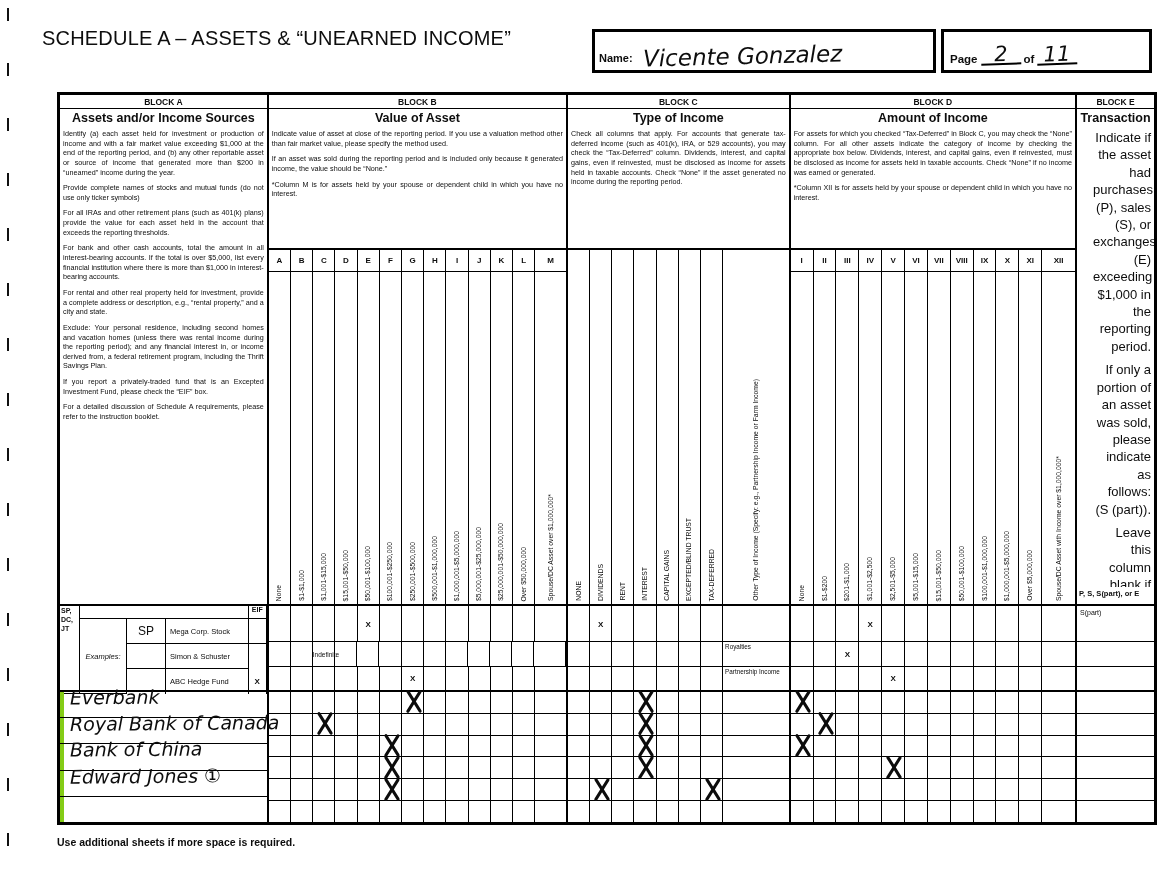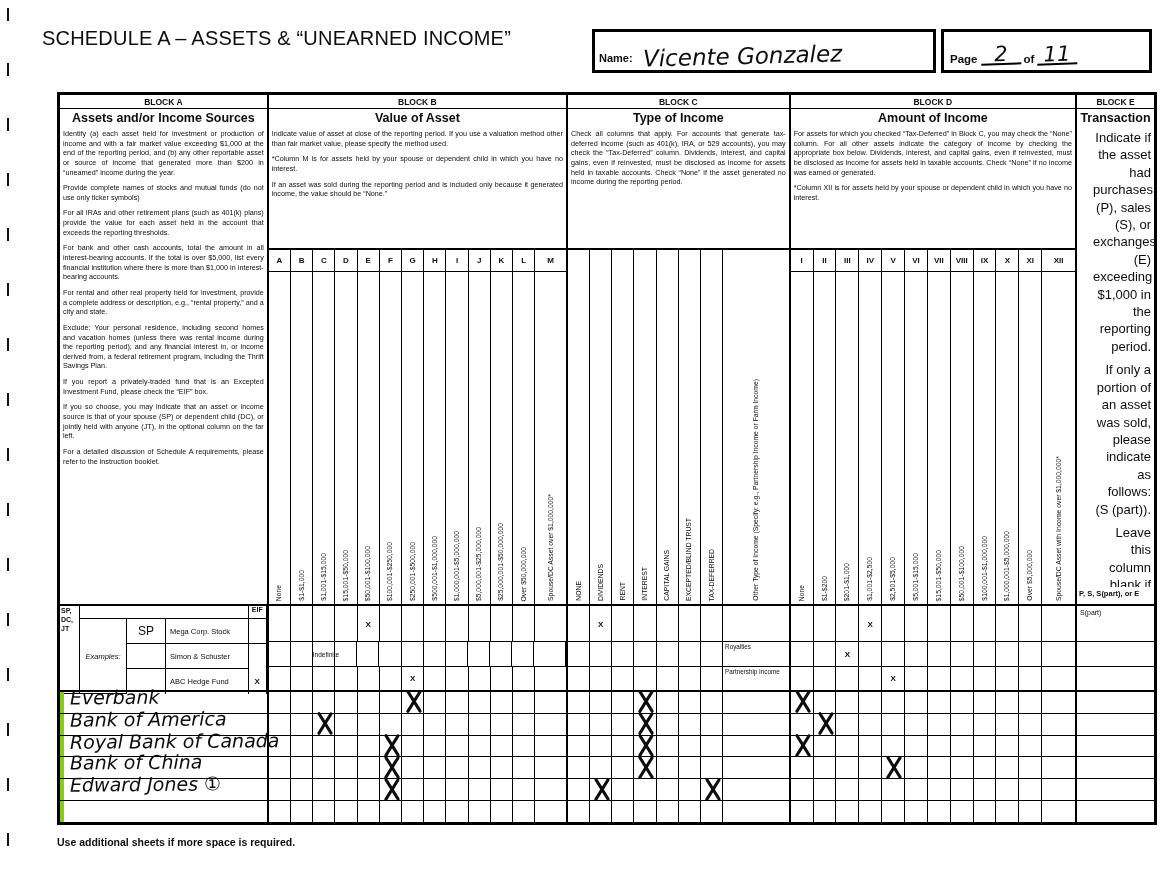--- a/index.html
+++ b/index.html
@@ -124,21 +124,20 @@
     <div class="blk-label">BLOCK A</div>
     <div class="blk-title">Assets and/or Income Sources</div>
     <div class="desc" id="a-desc">
         <p>Identify (a) each asset held for investment or production of income and with a fair market value exceeding $1,000 at the end of the reporting period, and (b) any other reportable asset or source of income that generated more than $200 in “unearned” income during the year.</p>
         <p>Provide complete names of stocks and mutual funds (do not use only ticker symbols)</p>
         <p>For all IRAs and other retirement plans (such as 401(k) plans) provide the value for each asset held in the account that exceeds the reporting thresholds.</p>
         <p>For bank and other cash accounts, total the amount in all interest-bearing accounts. If the total is over $5,000, list every financial institution where there is more than $1,000 in interest-bearing accounts.</p>
         <p>For rental and other real property held for investment, provide a complete address or description, e.g., “rental property,” and a city and state.</p>
         <p>Exclude: Your personal residence, including second homes and vacation homes (unless there was rental income during the reporting period); and any financial interest in, or income derived from, a federal retirement program, including the Thrift Savings Plan.</p>
         <p>If you report a privately-traded fund that is an Excepted Investment Fund, please check the “EIF” box.</p>
-        <p>If you so choose, you may indicate that an asset or income source is that of your spouse (SP) or dependent child (DC), or jointly held with anyone (JT), in the optional column on the far left.</p>
         <p>For a detailed discussion of Schedule A requirements, please refer to the instruction booklet.</p>
       </div>
     <div class="exband a-ex">
       <div class="owner-col">
         <div>SP,</div>
         <div>DC,</div>
         <div>JT</div>
       </div>
       <div class="eif-strip"></div>
       <div class="eif-head">EIF</div>
@@ -157,27 +156,20 @@
         <div class="xrow a-ent">
           <div></div>
           <div>
             <span class="hw hw-name">Everbank</span>
           </div>
           <div></div>
         </div>
         <div class="xrow a-ent">
           <div></div>
           <div>
-            <span class="hw hw-name">Bank of America</span>
-          </div>
-          <div></div>
-        </div>
-        <div class="xrow a-ent">
-          <div></div>
-          <div>
             <span class="hw hw-name">Royal Bank of Canada</span>
           </div>
           <div></div>
         </div>
         <div class="xrow a-ent">
           <div></div>
           <div>
             <span class="hw hw-name">Bank of China</span>
           </div>
           <div></div>
@@ -197,22 +189,22 @@
       </div>
   </div>
 
   <div class="blk blk-b">
     <div class="headzone">
       <div class="descfix">
         <div class="blk-label">BLOCK B</div>
         <div class="blk-title">Value of Asset</div>
         <div class="desc" id="b-desc">
             <p>Indicate value of asset at close of the reporting period. If you use a valuation method other than fair market value, please specify the method used.</p>
+            <p>If an asset was sold during the reporting period and is included only because it generated income, the value should be “None.”</p>
             <p>*Column M is for assets held by your spouse or dependent child in which you have no interest.</p>
-            <p>If an asset was sold during the reporting period and is included only because it generated income, the value should be “None.”</p>
           </div>
       </div>
       <div class="letters" id="b-letters">
           <div class="cell">A</div>
           <div class="cell">B</div>
           <div class="cell">C</div>
           <div class="cell">D</div>
           <div class="cell">E</div>
           <div class="cell">F</div>
           <div class="cell">G</div>

